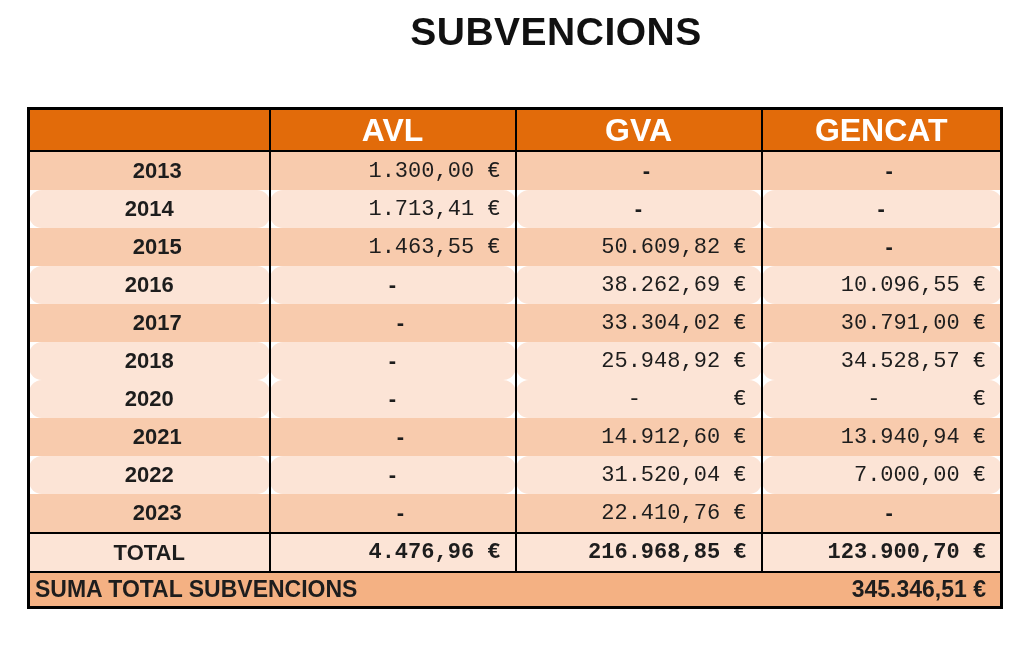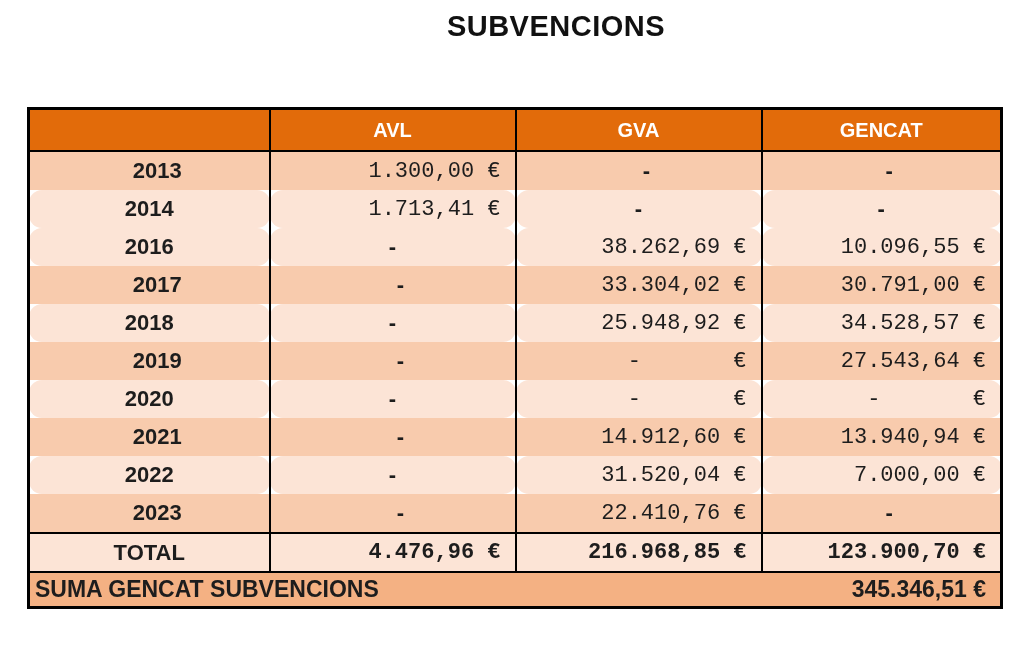--- a/index.html
+++ b/index.html
@@ -18,21 +18,21 @@
   .title-wrap {
     position: absolute;
     top: 10px;
     left: 0;
     width: 1024px;
     text-align: center;
   }
   .title-wrap h1 {
     display: inline-block;
     margin: 0;
-    font-size: 29px;
+    font-size: 39px;
     font-weight: bold;
     color: #111111;
     letter-spacing: 0.5px;
     transform: translateX(44px);
   }
   .table-wrap {
     position: absolute;
     left: 27px;
     top: 107px;
   }
@@ -43,21 +43,21 @@
     border: 3px solid #000000;
     color: #1d1d1d;
   }
   col.c-year   { width: 241px; }
   col.c-avl    { width: 246px; }
   col.c-gva    { width: 246px; }
   col.c-gencat { width: 240px; }
   thead th {
     background: #E26B0A;
     color: #ffffff;
-    font-size: 20px;
+    font-size: 32px;
     font-weight: bold;
     height: 40px;
     border: 2px solid #000000;
     text-align: center;
     padding: 0;
   }
   tbody td {
     height: 38px;
     font-size: 22px;
     border-left: 2px solid #000000;
@@ -133,43 +133,43 @@
             <td class="val">1.300,00 €</td>
             <td class="dash">-</td>
             <td class="dash">-</td>
           </tr>
           <tr class="light">
             <td class="year">2014</td>
             <td class="val">1.713,41 €</td>
             <td class="dash">-</td>
             <td class="dash">-</td>
           </tr>
+          <tr class="dark">
+            <td class="year">2015</td>
+            <td class="val">1.463,55 €</td>
+            <td class="val">50.609,82 €</td>
+            <td class="dash">-</td>
+          </tr>
           <tr class="light">
             <td class="year">2016</td>
             <td class="dash">-</td>
             <td class="val">38.262,69 €</td>
             <td class="val">10.096,55 €</td>
           </tr>
           <tr class="dark">
             <td class="year">2017</td>
             <td class="dash">-</td>
             <td class="val">33.304,02 €</td>
             <td class="val">30.791,00 €</td>
           </tr>
           <tr class="light">
             <td class="year">2018</td>
             <td class="dash">-</td>
             <td class="val">25.948,92 €</td>
             <td class="val">34.528,57 €</td>
-          </tr>
-          <tr class="dark">
-            <td class="year">2019</td>
-            <td class="dash">-</td>
-            <td class="val">-&nbsp;&nbsp;&nbsp;&nbsp;&nbsp;&nbsp;&nbsp;€</td>
-            <td class="val">27.543,64 €</td>
           </tr>
           <tr class="light">
             <td class="year">2020</td>
             <td class="dash">-</td>
             <td class="val">-&nbsp;&nbsp;&nbsp;&nbsp;&nbsp;&nbsp;&nbsp;€</td>
             <td class="val">-&nbsp;&nbsp;&nbsp;&nbsp;&nbsp;&nbsp;&nbsp;€</td>
           </tr>
           <tr class="dark">
             <td class="year">2021</td>
             <td class="dash">-</td>
@@ -190,21 +190,21 @@
           </tr>
           <tr class="total-row">
           <td class="year">TOTAL</td>
           <td class="val">4.476,96 €</td>
           <td class="val">216.968,85 €</td>
           <td class="val">123.900,70 €</td>
         </tr>
         <tr class="suma-row">
           <td colspan="4">
             <div class="suma-flex">
-              <span>SUMA GENCAT SUBVENCIONS</span>
+              <span>SUMA TOTAL SUBVENCIONS</span>
               <span>345.346,51 €</span>
             </div>
           </td>
         </tr>
       </tbody>
     </table>
   </div>
 
 </div>
 

